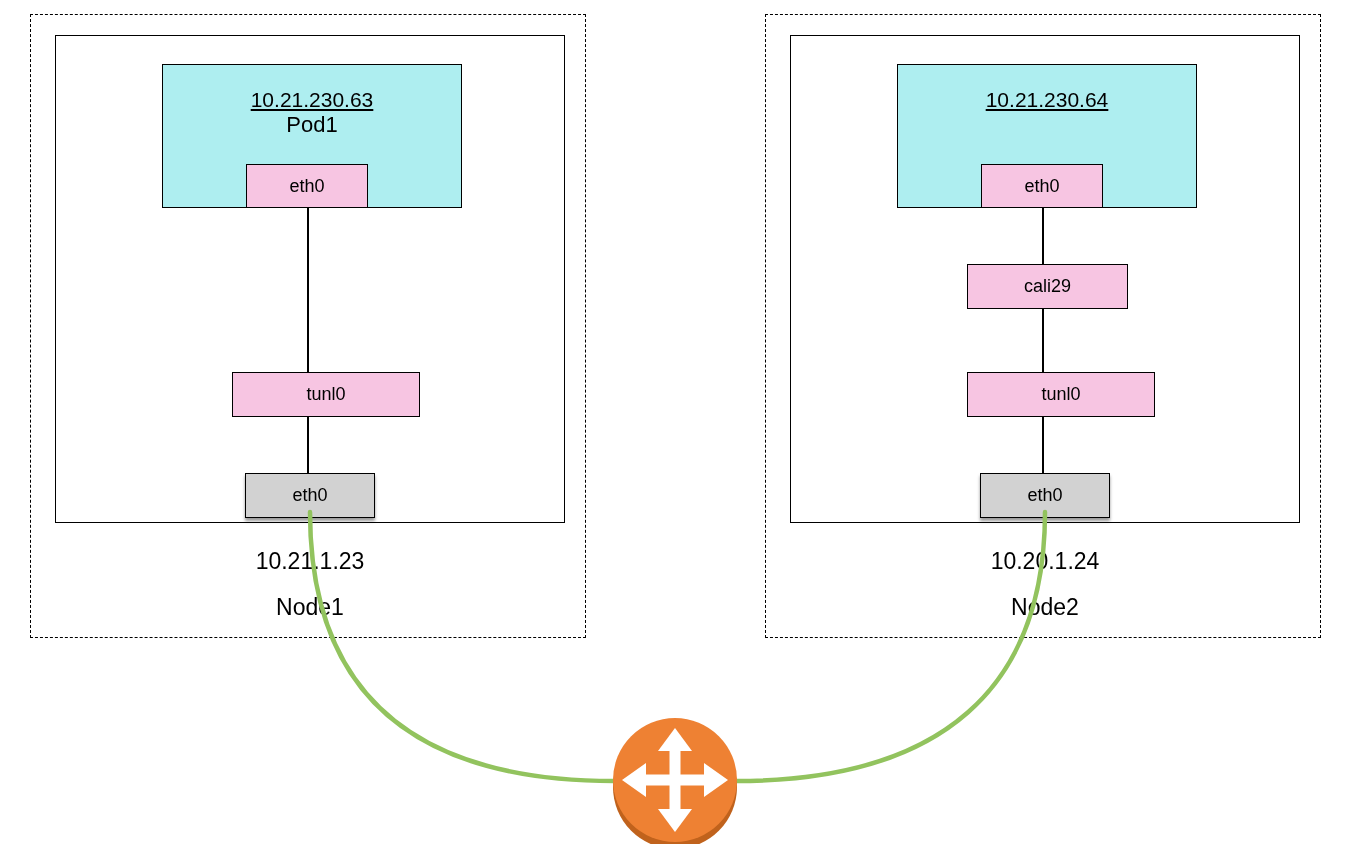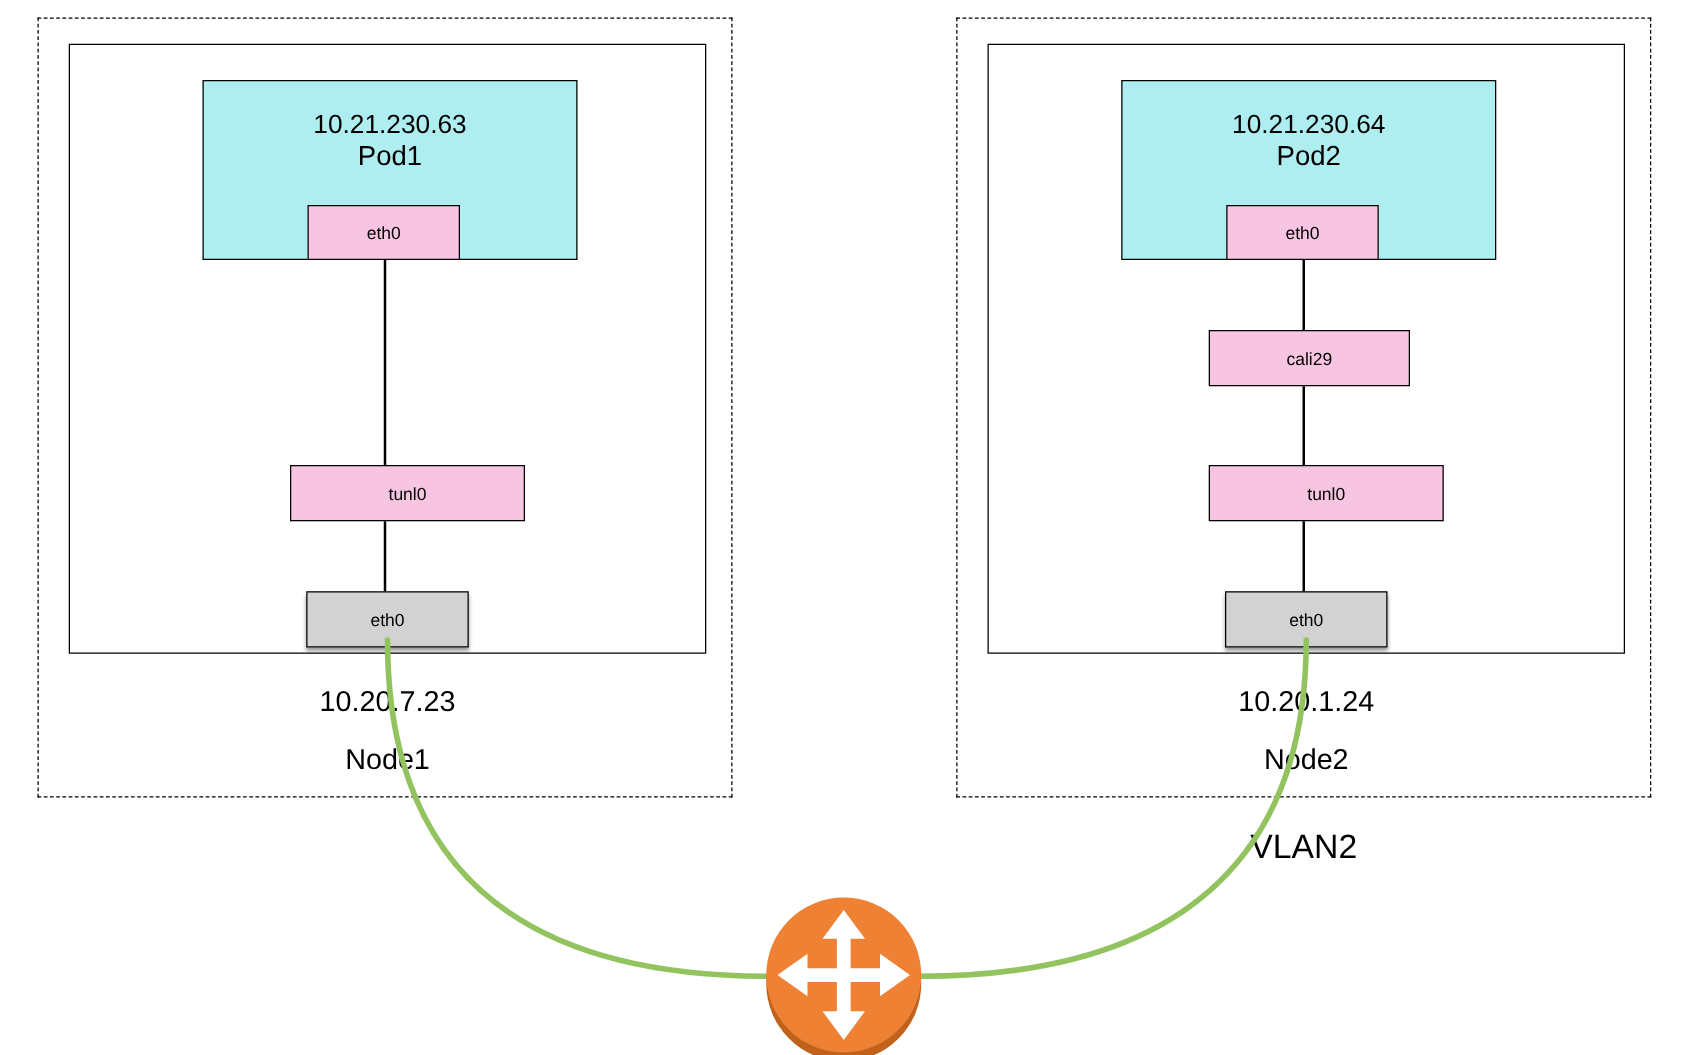--- a/index.html
+++ b/index.html
@@ -10,25 +10,25 @@
   .vlan-group.left  { left:30px; }
   .vlan-group.right { left:765px;padding-left:24px; }
 
   .vlan-box { position:absolute; left:0; top:0; width:556px; height:624px; border:1.5px dashed #000; background:transparent; }
   .node-box { position:absolute; left:25px; top:21px; width:510px; height:488px; border:1.5px solid #000; background:#fff; }
 
   .vline { position:absolute; left:277px; top:190px; width:1.5px; height:280px; background:#000; }
 
   .pod-box { position:absolute; left:132px; top:50px; width:300px; height:144px;
              background:var(--pod_fill,#aeeef0); border:1px solid #000; text-align:center; padding-top:22px; }
-  .pod-ip   { font-size:21px; line-height:1.2; }
+  .pod-ip   { font-size:21px; line-height:1.2;text-decoration:underline; }
   .pod-name { font-size:22px; line-height:1.2; margin-top:0; }
 
   .iface { position:absolute; border:1px solid #000; display:flex; align-items:center; justify-content:center;
-           font-size:14px; }
+           font-size:18px; }
   .pink { background:var(--iface_fill,#f7c5e2); }
   .gray { background:var(--host_iface_fill,#d2d2d2); box-shadow:0 3px 3px rgba(0,0,0,0.40); }
 
   .pod-eth  { left:216px; top:150px; width:122px; height:44px; }
   .cali     { left:202px; top:250px; width:161px; height:45px; }
   .tunl     { left:202px; top:358px; width:188px; height:45px; }
   .node-eth { left:215px; top:459px; width:130px; height:45px; }
 
   .node-ip   { position:absolute; top:534px; left:25px; width:510px; text-align:center; font-size:23px; }
   .node-name { position:absolute; top:580px; left:25px; width:510px; text-align:center; font-size:23px; }
@@ -50,39 +50,37 @@
     <div class="vlan-box"></div>
     <div class="node-box"></div>
     <div class="vline"></div>
     <div class="pod-box">
       <div class="pod-ip">10.21.230.63</div>
       <div class="pod-name">Pod1</div>
     </div>
     <div class="iface pink pod-eth">eth0</div>
     <div class="iface pink tunl">tunl0</div>
     <div class="iface gray node-eth">eth0</div>
-    <div class="node-ip">10.20.7.23</div>
+    <div class="node-ip">10.21.1.23</div>
     <div class="node-name">Node1</div>
   </div>
 
   <div class="vlan-group right">
     <div class="vlan-box"></div>
     <div class="node-box"></div>
     <div class="vline"></div>
     <div class="pod-box">
       <div class="pod-ip">10.21.230.64</div>
-      <div class="pod-name">Pod2</div>
     </div>
     <div class="iface pink pod-eth">eth0</div>
     <div class="iface pink cali">cali29</div>
     <div class="iface pink tunl">tunl0</div>
     <div class="iface gray node-eth">eth0</div>
     <div class="node-ip">10.20.1.24</div>
     <div class="node-name">Node2</div>
-    <div class="vlan-label">VLAN2</div>
   </div>
 
   <svg class="links" viewBox="0 0 1348 844" xmlns="http://www.w3.org/2000/svg">
     <path class="link-path" d="M310 512 C310 688 408 781 614 781"></path>
     <path class="link-path" d="M1045 512 C1045 688 942 781 736 781"></path>
     <g>
       <circle class="router-shadow" cx="675" cy="787" r="62"></circle>
       <circle class="router-body" cx="675" cy="780" r="62"></circle>
       <line class="router-stroke" x1="675" y1="748" x2="675" y2="812"></line>
       <line class="router-stroke" x1="643" y1="780" x2="707" y2="780"></line>

